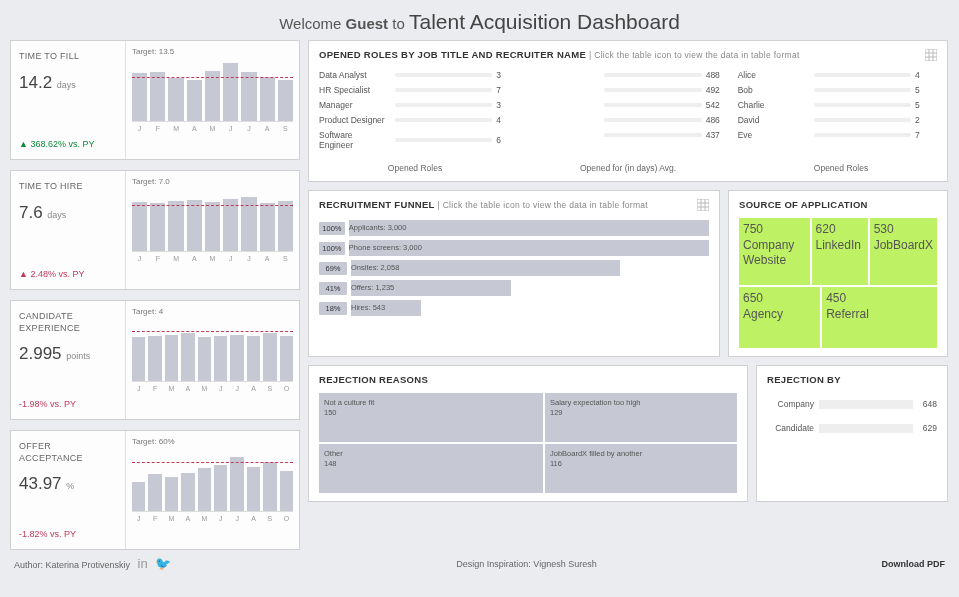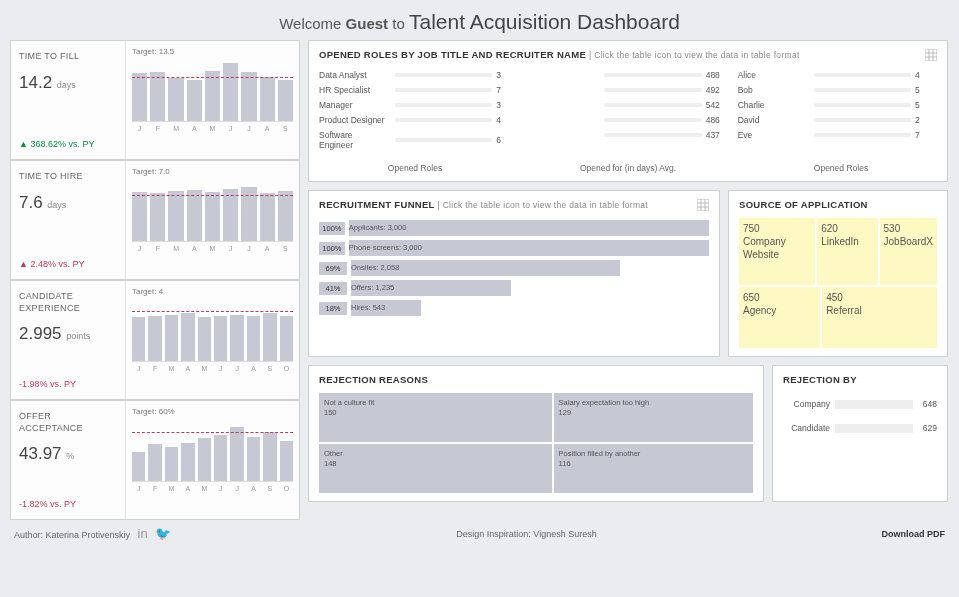--- a/index.html
+++ b/index.html
@@ -3,21 +3,21 @@
 <meta charset="utf-8">
 <style>
 *{box-sizing:border-box;margin:0;padding:0;font-family:Arial,Helvetica,sans-serif}
 body{background:#eaecef;color:#333;font-size:10px;width:959px;height:597px;overflow:hidden}
 .header{text-align:center;padding:10px 0 6px;font-size:15px;color:#555}
 .header .welcome{font-weight:300}
 .header .guest{font-weight:700}
 .header .to{font-weight:300}
 .header .title{font-size:21px;font-weight:300;color:#444}
 .main{display:flex;gap:8px;padding:0 10px}
-.leftcol{width:290px;display:flex;flex-direction:column;gap:0}
+.leftcol{width:290px;display:flex;flex-direction:column;gap:10px}
 .rightcol{width:640px;display:flex;flex-direction:column;gap:8px}
 .kpi-card{background:#fdfdfd;border:1px solid #d0d0d0;display:flex;height:120px}
 .kpi-left{width:115px;padding:10px 8px;display:flex;flex-direction:column;border-right:1px solid #e0e0e0}
 .kpi-title{font-size:9px;text-transform:uppercase;color:#666;letter-spacing:0.3px;line-height:1.3}
 .kpi-value{font-size:17px;color:#444;margin-top:10px}
 .kpi-value .unit{font-size:9px;color:#888}
 .kpi-delta{margin-top:auto;font-size:9px}
 .kpi-delta.pos{color:#0a8a3a}
 .kpi-delta.neg{color:#c0395a}
 .kpi-right{flex:1;padding:6px 6px 2px 6px;position:relative}
@@ -42,27 +42,27 @@
 .opened-footer{display:flex;justify-content:space-around;font-size:8.5px;color:#666;margin-top:8px}
 .midrow{display:flex;gap:8px}
 .funnel-panel{flex:1}
 .funnel{margin-top:10px}
 .funnel-row{display:flex;align-items:center;font-size:8px;margin-bottom:4px}
 .funnel-row .pct{width:28px;text-align:center;background:#c6c8d4;padding:2px 0;margin-right:4px;font-size:7.5px;border-radius:1px}
 .funnel-row .fshape{height:16px;background:#c6c8d4;line-height:16px;font-size:7.5px;color:#555}
 .source-panel{width:220px}
 .treemap{display:flex;flex-direction:column;height:130px;margin-top:8px;gap:2px}
 .trow{display:flex;gap:2px}
-.tcell{background:#fef9c3;padding:4px;font-size:10px;color:#555;line-height:1.3}
+.tcell{background:#bef264;padding:4px;font-size:12px;color:#555;line-height:1.3}
 .botrow{display:flex;gap:8px}
 .rej-panel{flex:1}
 .rejmap{display:flex;height:100px;margin-top:8px;gap:2px}
 .rejcol{display:flex;flex-direction:column;gap:2px}
 .rejcell{background:#c6c8d4;padding:5px;font-size:7.5px;color:#555;line-height:1.3}
-.rejby-panel{width:176px}
+.rejby-panel{width:192px}
 .rejby{margin-top:14px}
 .rejby-row{display:flex;align-items:center;font-size:8.5px;color:#555;margin-bottom:14px}
 .rejby-row .lbl{width:52px;text-align:right;padding-right:5px}
 .rejby-row .barwrap{flex:1;height:9px;background:#eee}
 .rejby-row .barfill{height:100%;background:#b9bccb}
 .rejby-row .val{width:24px;text-align:right;padding-left:4px}
 .footer{display:flex;justify-content:space-between;align-items:center;padding:6px 14px 2px;font-size:9px;color:#666}
 .footer .icons span{margin-left:5px;color:#999;font-size:13px}
 </style>
 </head>
@@ -378,21 +378,21 @@
     <div class="botrow">
       <div class="panel rej-panel">
         <div class="panel-title">REJECTION REASONS</div>
         <div class="rejmap">
           <div class="rejcol" style="flex:1.4">
             <div class="rejcell" style="flex:1"><span>Not a culture fit</span><br><span>150</span></div>
             <div class="rejcell" style="flex:1"><span>Other</span><br><span>148</span></div>
           </div>
           <div class="rejcol" style="flex:1.2">
             <div class="rejcell" style="flex:1"><span>Salary expectation too high</span><br><span>129</span></div>
-            <div class="rejcell" style="flex:1"><span>Position filled by another</span><br><span>116</span></div>
+            <div class="rejcell" style="flex:1"><span>JobBoardX filled by another</span><br><span>116</span></div>
           </div>
         </div>
       </div>
       <div class="panel rejby-panel">
         <div class="panel-title">REJECTION BY</div>
         <div class="rejby" id="rejby">
   <div class="rejby-row">
     <span class="lbl">Company</span>
     <span class="barwrap"><span class="barfill" style="width:100%"></span></span>
     <span class="val">648</span>

